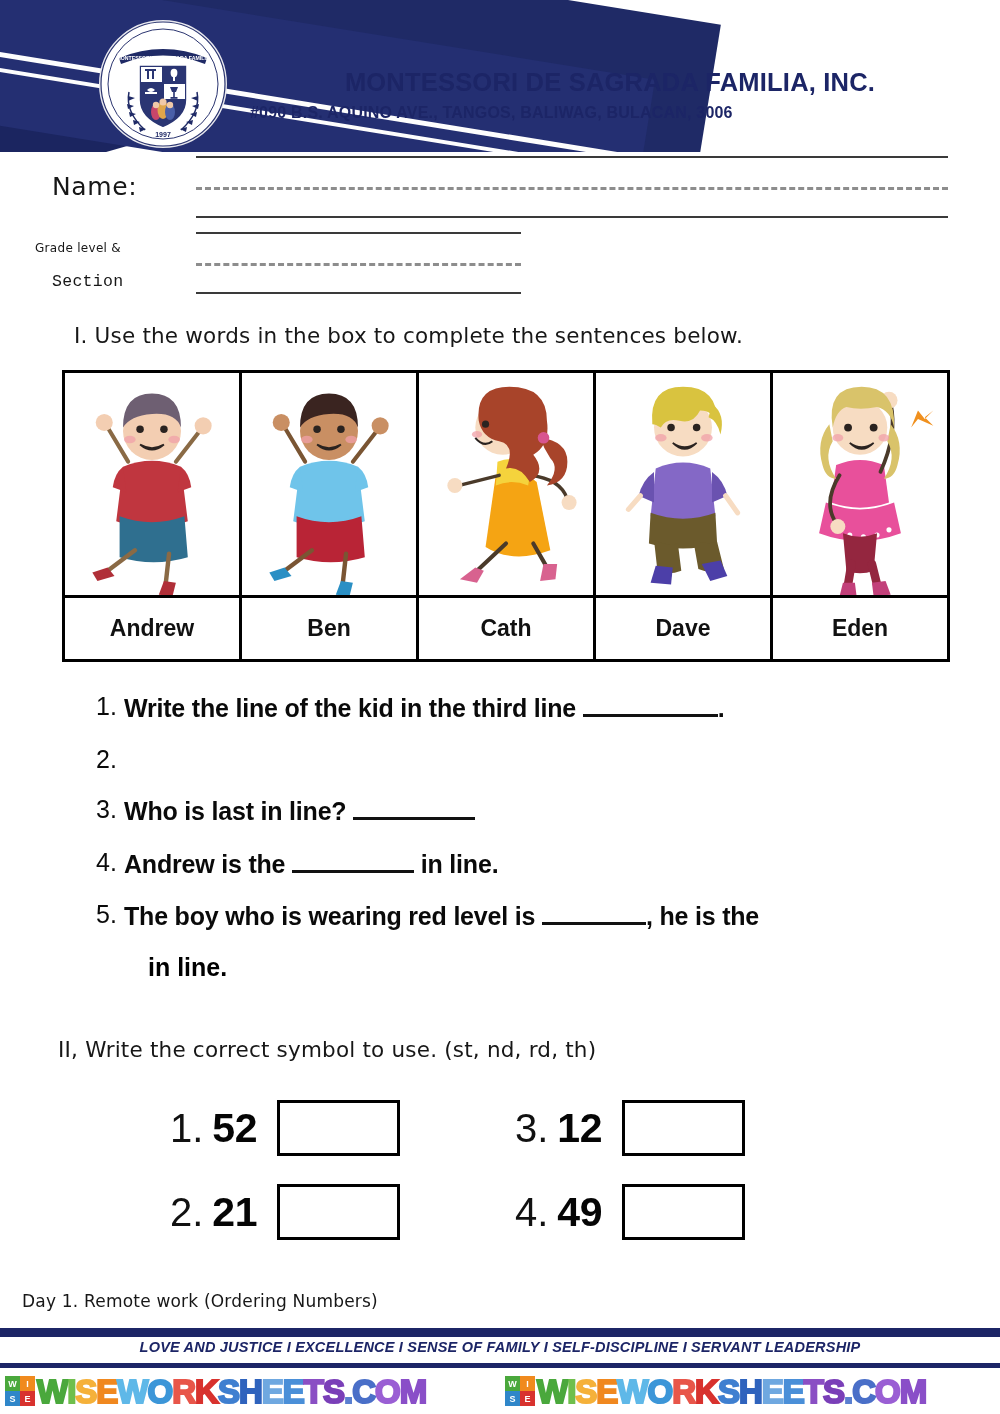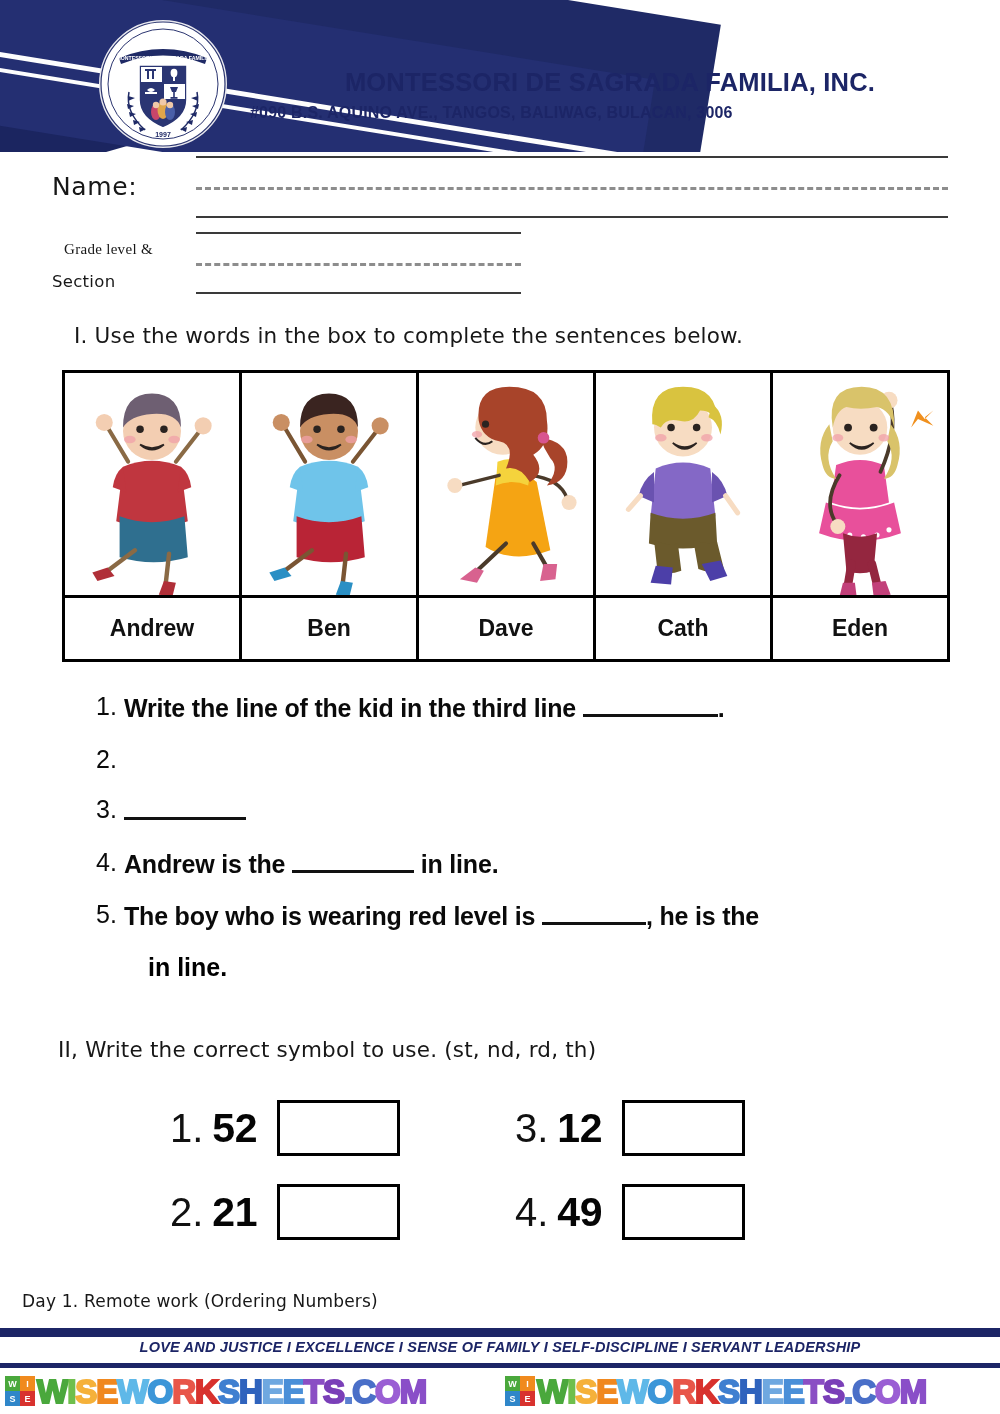--- a/index.html
+++ b/index.html
@@ -61,22 +61,22 @@
   .school-addr {
     position: absolute; left: 250px; top: 104px; width: 720px;
     font-weight: 700; font-size: 16px; letter-spacing: .2px;
     color: #1c2566;
   }
 
   
   .hand { font-family: "DejaVu Sans", sans-serif; color: #171717; }
 
   .name-label { position: absolute; left: 52px; top: 172px; font-size: 25px; letter-spacing: .6px; }
-  .grade-label1 { position: absolute; left: 64px; top: 241px; font-size: 15px; letter-spacing: .3px; font-family: Liberation Serif, serif; }
-  .grade-label2 { position: absolute; left: 52px; top: 272px; font-size: 16.5px; letter-spacing: .3px; }
+  .grade-label1 { position: absolute; left: 35px; top: 241px; font-size: 12px; letter-spacing: .3px; }
+  .grade-label2 { position: absolute; left: 52px; top: 272px; font-size: 16.5px; letter-spacing: .3px; font-family: Liberation Mono, monospace; }
 
   .ruled { position: absolute; }
   .ruled .solid { position: absolute; left: 0; width: 100%; height: 2px; background: #3a3a3a; }
   .ruled .dashed {
     position: absolute; left: 0; width: 100%; height: 0;
     border-top: 3px dashed #8d8d8d;
   }
 
   .ruled-name { left: 196px; top: 156px; width: 752px; height: 62px; }
   .ruled-name .top { top: 0; }
@@ -434,42 +434,42 @@
         </div>
       </div>
     <div class="kid-row-names" id="kid-name-row">
         <div class="kid-name-cell">
           <span>Andrew</span>
         </div>
         <div class="kid-name-cell">
           <span>Ben</span>
         </div>
         <div class="kid-name-cell">
+          <span>Cath</span>
+        </div>
+        <div class="kid-name-cell">
           <span>Dave</span>
-        </div>
-        <div class="kid-name-cell">
-          <span>Cath</span>
         </div>
         <div class="kid-name-cell">
           <span>Eden</span>
         </div>
       </div>
   </div>
 
   <div class="q-list" id="q-list">
       <div class="q-item">
         <div class="q-num">1.</div>
         <div class="q-text"><span>Write the line of the kid in the third line </span><span class="blank b-long"></span><span>.</span></div>
       </div>
       <div class="q-item">
         <div class="q-num">2.</div>
       </div>
       <div class="q-item">
         <div class="q-num">3.</div>
-        <div class="q-text"><span class="blank b-med"></span></div>
+        <div class="q-text"><span>Who is last in line? </span><span class="blank b-med"></span></div>
       </div>
       <div class="q-item">
         <div class="q-num">4.</div>
         <div class="q-text"><span>Andrew is the </span><span class="blank b-med"></span><span> in line.</span></div>
       </div>
       <div class="q-item">
         <div class="q-num">5.</div>
         <div class="q-text"><span>The boy who is wearing red level is </span><span class="blank b-short"></span><span>, he is the</span></div>
       </div>
       <div class="q5-cont"><span class="blank b-xs"></span><span> in line.</span></div>

